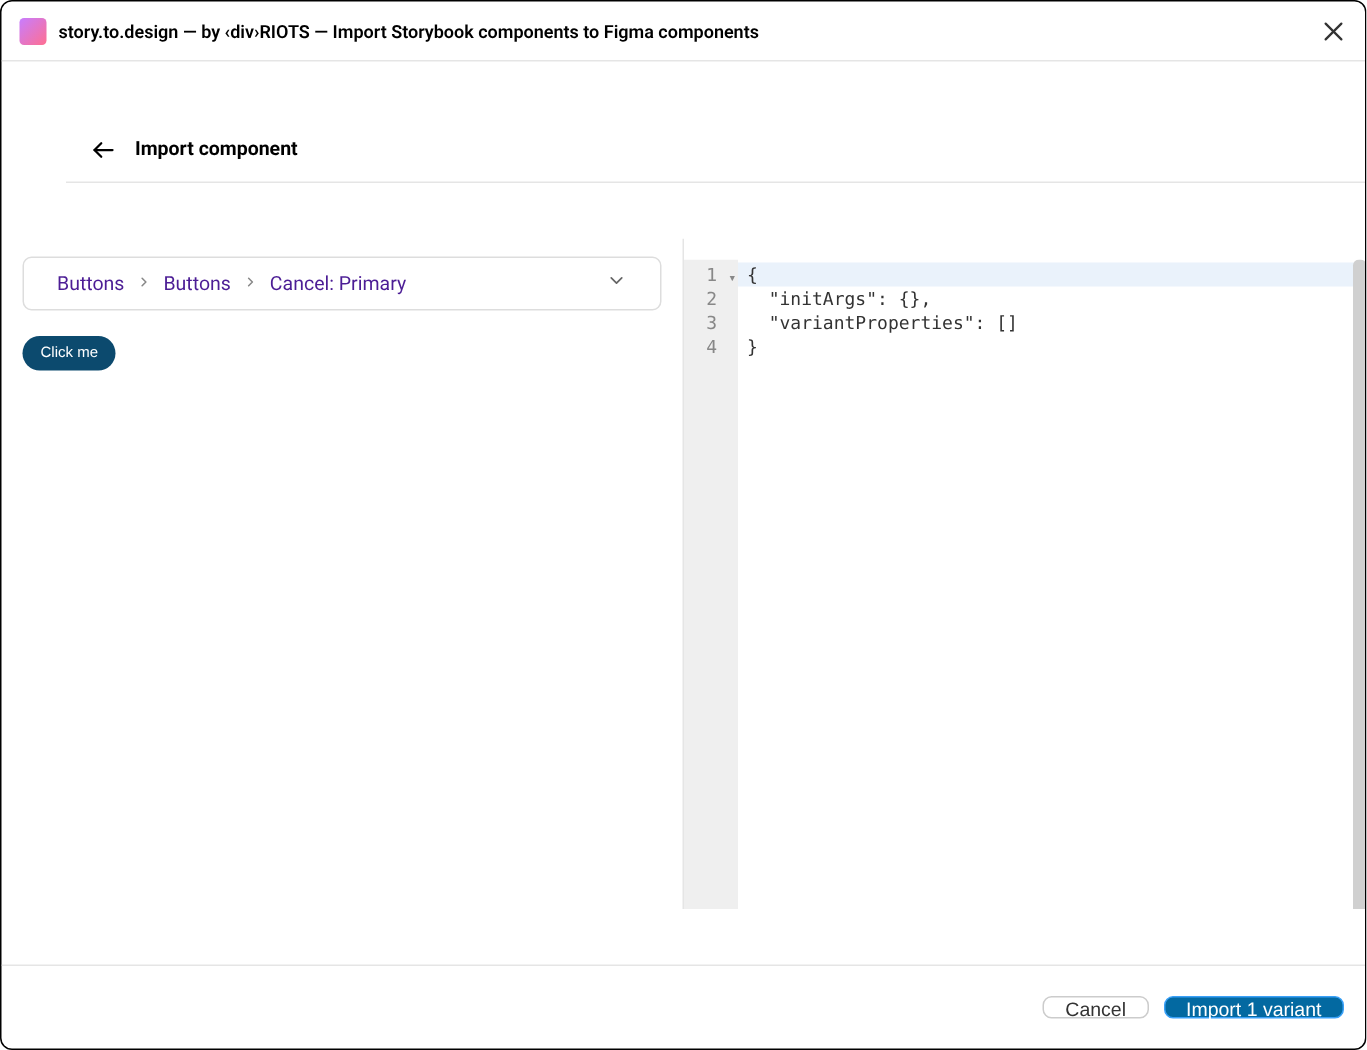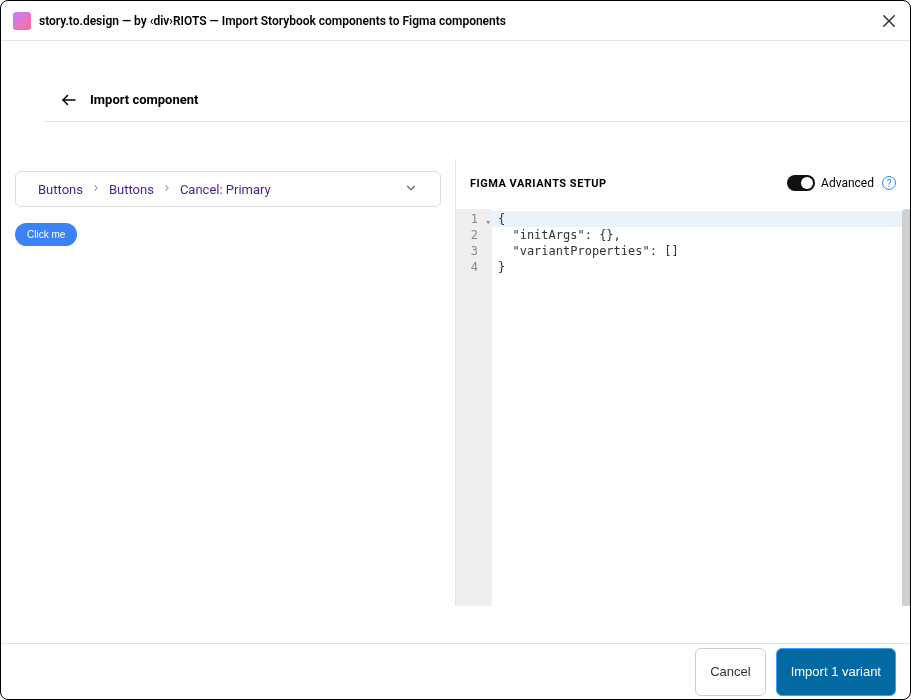--- a/index.html
+++ b/index.html
@@ -89,21 +89,21 @@
       font-size: 13px;
       color: #4c1d95;
     }
     .bc-items { flex: 1; display: flex; align-items: center; gap: 8px; }
     .bc-sep { color: #888; font-size: 11px; }
     .bc-sep svg { width: 10px; height: 10px; }
     .bc-chevron { color: #666; }
     .bc-chevron svg { width: 14px; height: 14px; }
     .preview-area { margin-top: 16px; }
     .preview-btn {
-      background: #3b82f6;
+      background: #0c4a6e;
       color: #fff;
       border: none;
       border-radius: 14px;
       font-size: 10px;
       font-weight: 400;
       padding: 6px 12px;
       cursor: pointer;
     }
     .right-panel {
       flex: 1;
@@ -211,21 +211,21 @@
     .footer {
       height: 56px;
       border-top: 1px solid #e5e5e5;
       display: flex;
       align-items: center;
       justify-content: flex-end;
       padding: 0 14px;
       gap: 10px;
     }
     .btn {
-      height: 48px;
+      height: 15px;
       padding: 0 14px;
       border-radius: 6px;
       font-size: 13px;
       cursor: pointer;
     }
     .btn-secondary {
       background: #fff;
       border: 1px solid #ccc;
       color: #333;
     }
@@ -279,28 +279,20 @@
         <span class="bc-chevron"><svg viewBox="0 0 24 24" fill="none" stroke="currentColor" stroke-width="2" stroke-linecap="round" stroke-linejoin="round">
               <polyline points="6 9 12 15 18 9"></polyline>
             </svg></span>
       </div>
       <div class="preview-area">
         <button class="preview-btn">Click me</button>
       </div>
     </div>
 
     <div class="right-panel">
-      <div class="right-header">
-        <div class="right-title">FIGMA VARIANTS SETUP</div>
-        <div class="toggle">
-          <div class="toggle-knob"></div>
-        </div>
-        <div class="toggle-label">Advanced</div>
-        <div class="help-icon">?</div>
-      </div>
 
       <div class="editor-wrap">
         <div class="gutter">
           <div class="gutter-line"><span>1</span><span class="fold-icon">▾</span></div>
           <div class="gutter-line"><span>2</span></div>
           <div class="gutter-line"><span>3</span></div>
           <div class="gutter-line"><span>4</span></div>
         </div>
         <div class="code-area">
           <div class="code-line highlight-line">{</div>

